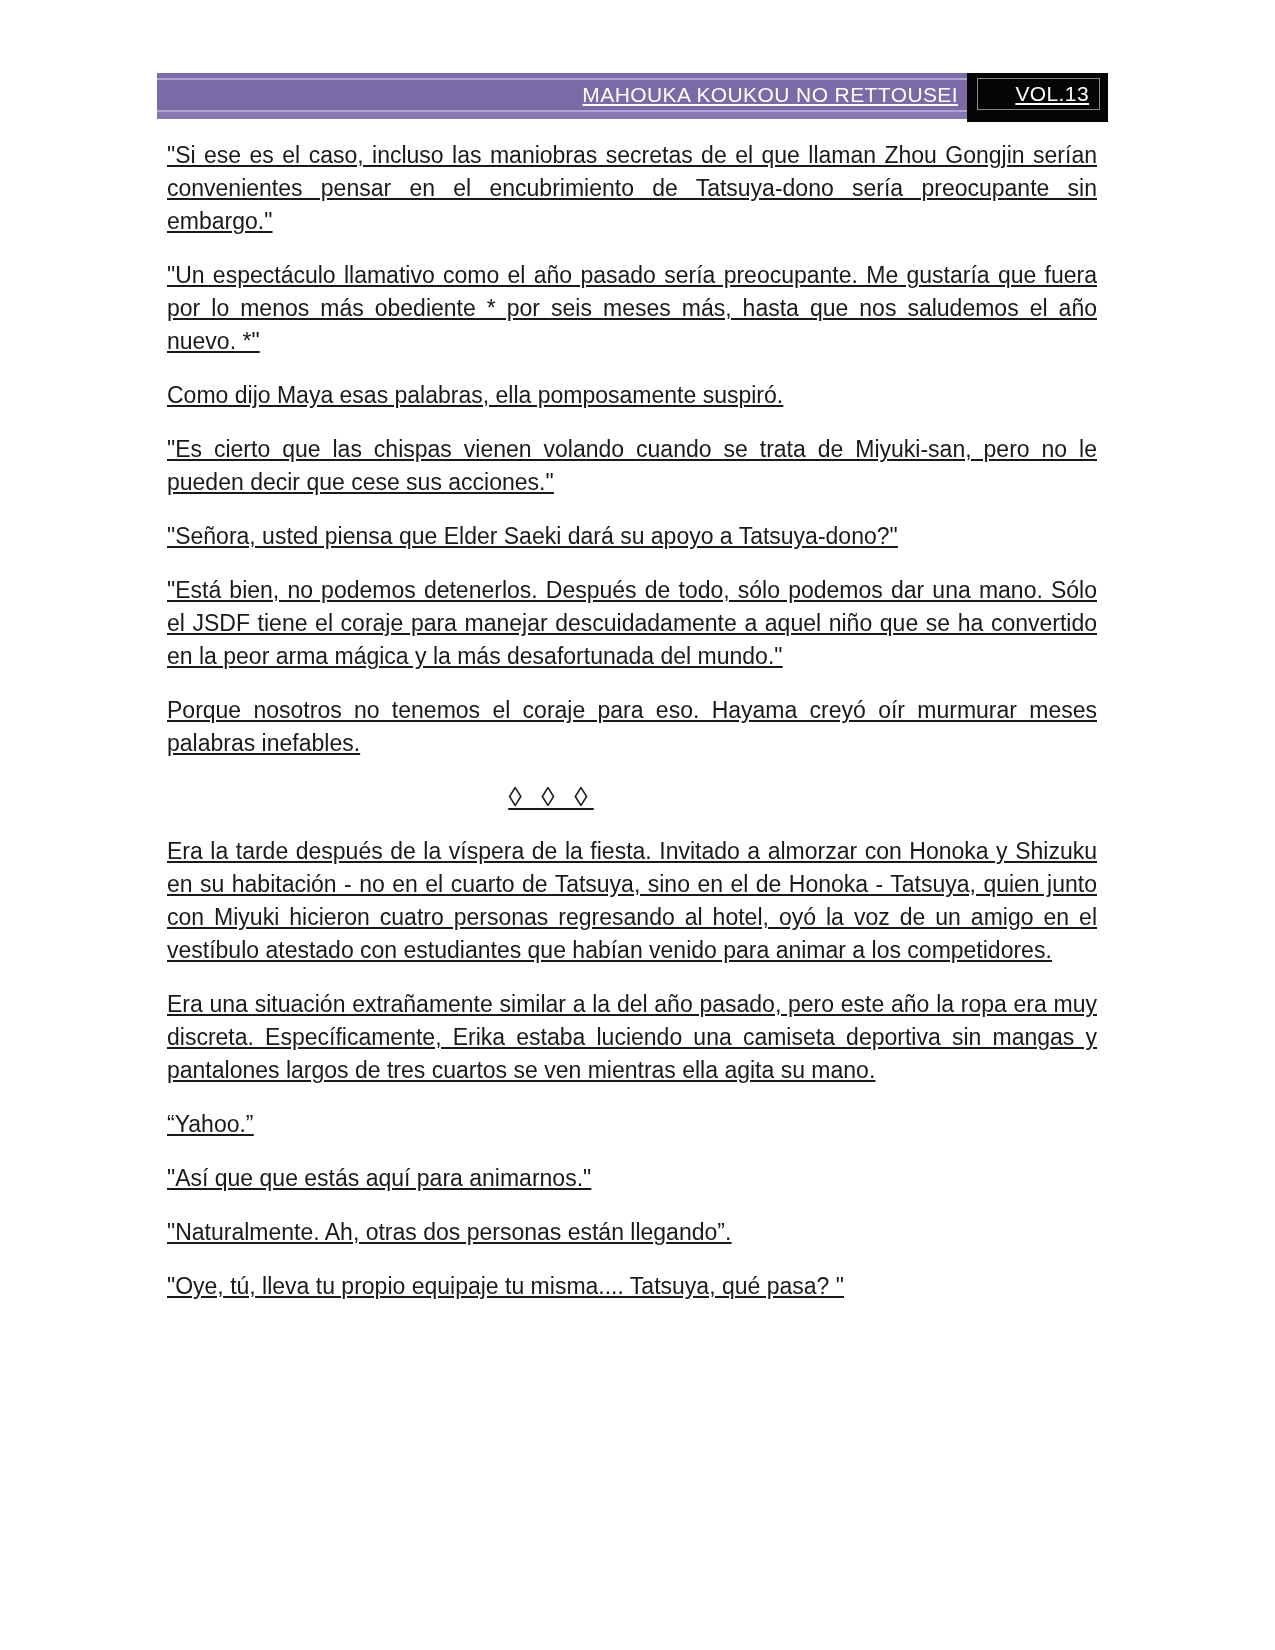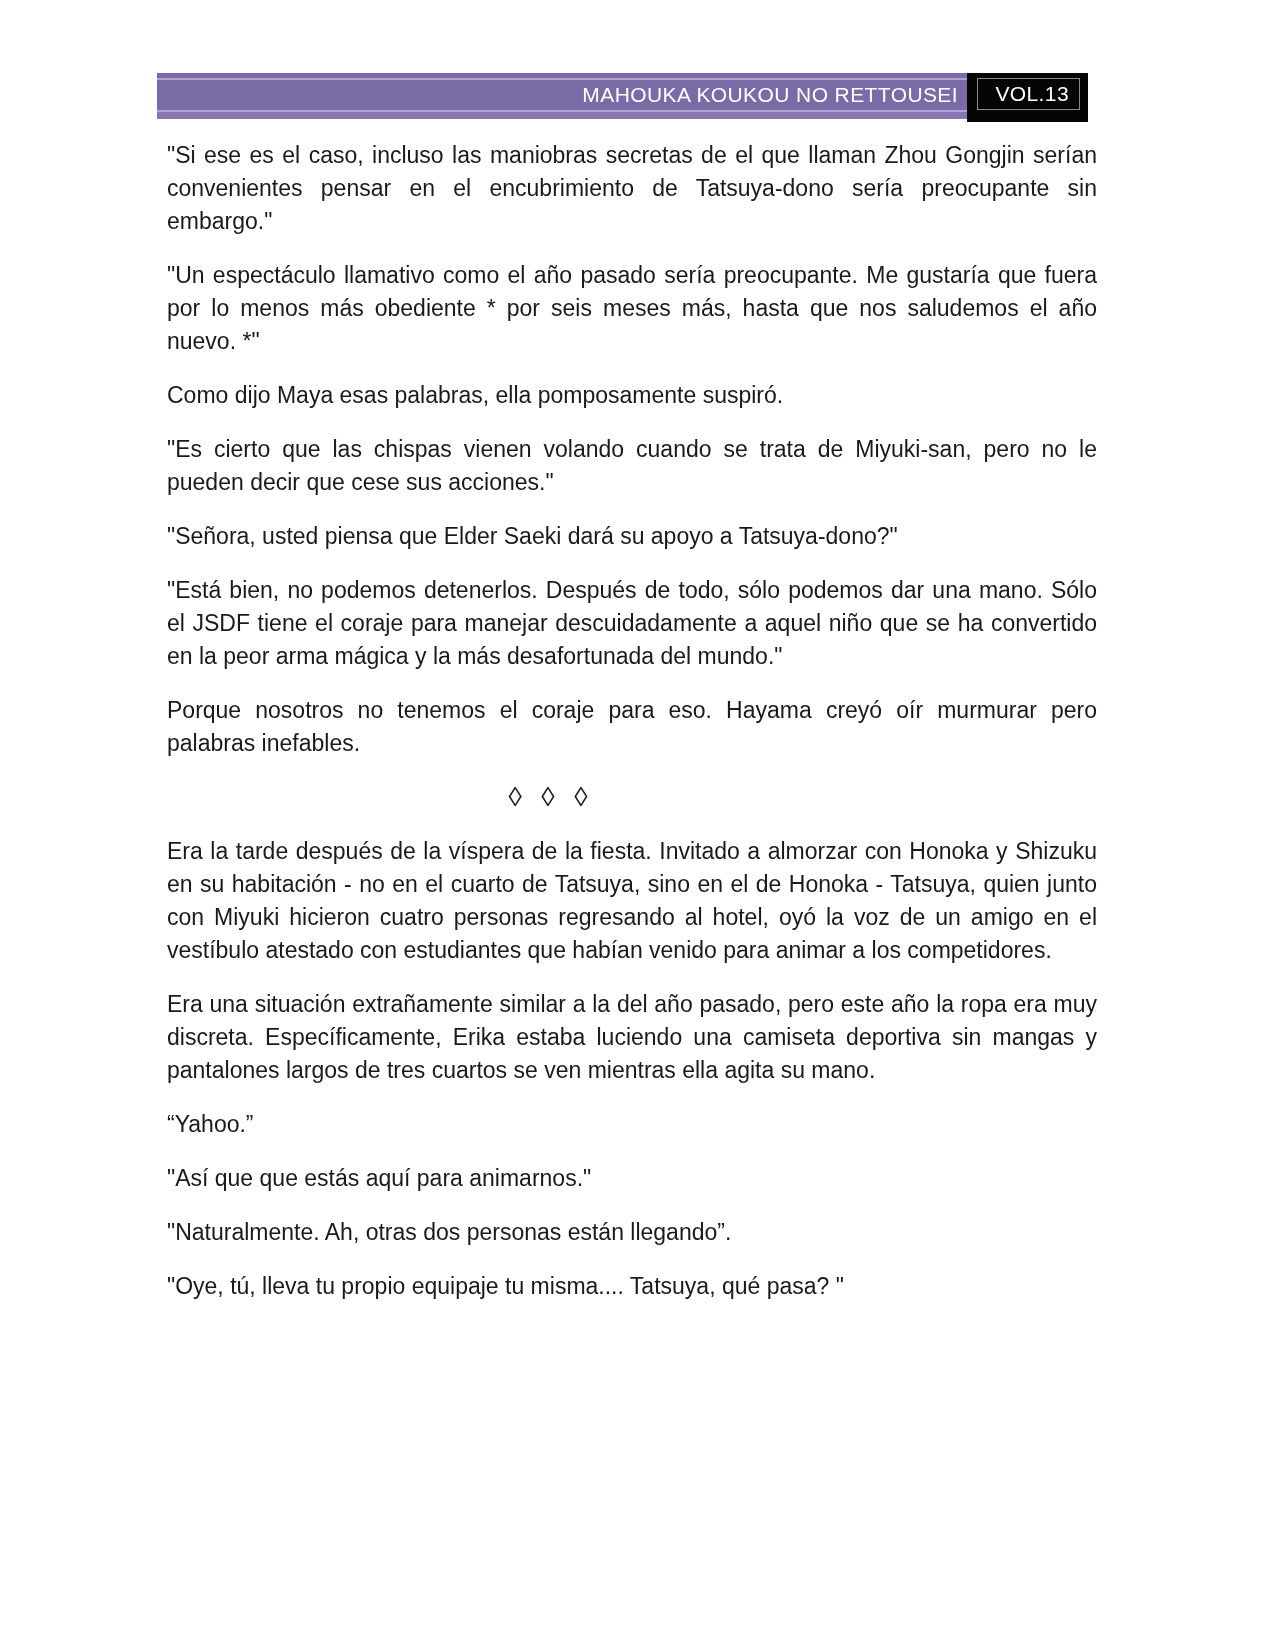--- a/index.html
+++ b/index.html
@@ -4,21 +4,21 @@
 <style>
   :root{
     --bar-color:#7a6ba6;
     --bar-line:#b0a3d2;
     --bar-bottom:#8878b2;
     --box-color:#050505;
     --box-border:#8a8a8a;
     --text-color:#1a1a1a;
     --page-bg:#ffffff;
   }
-  *{margin:0;padding:0;box-sizing:border-box;}
+  *{margin:0;padding:0;box-sizing:border-box;text-decoration:underline;}
   html,body{width:1275px;height:1650px;background:var(--page-bg);}
   body{
     font-family:"Liberation Sans","DejaVu Sans",sans-serif;
     color:var(--text-color);
     position:relative;
     overflow:hidden;
   }
   .page{position:absolute;inset:0;}
 
   
@@ -42,21 +42,21 @@
     padding-right:9px;
   }
   .header .bar .title{
     color:#ffffff;
     font-size:21px;
     letter-spacing:0.4px;
     white-space:nowrap;
     transform:translateY(-1px);
   }
   .header .volbox{
-    width:121px; height:49px;
+    width:141px; height:49px;
     background:var(--box-color);
     position:relative;
     text-align:center;
   }
   .header .volbox .inner{
     position:absolute;
     left:10px; right:8px; top:5px; bottom:12px;
     border:1px solid var(--box-border);
     display:flex;
     align-items:center;
@@ -108,21 +108,21 @@
     </div>
   </div>
 
   <div class="content">
     <p>"Si ese es el caso, incluso las maniobras secretas de el que llaman Zhou Gongjin serían convenientes pensar en el encubrimiento de Tatsuya-dono sería preocupante sin embargo."</p>
     <p>"Un espectáculo llamativo como el año pasado sería preocupante. Me gustaría que fuera por lo menos más obediente * por seis meses más, hasta que nos saludemos el año nuevo. *"</p>
     <p>Como dijo Maya esas palabras, ella pomposamente suspiró.</p>
     <p>"Es cierto que las chispas vienen volando cuando se trata de Miyuki-san, pero no le pueden decir que cese sus acciones."</p>
     <p>"Señora, usted piensa que Elder Saeki dará su apoyo a Tatsuya-dono?"</p>
     <p>"Está bien, no podemos detenerlos. Después de todo, sólo podemos dar una mano. Sólo el JSDF tiene el coraje para manejar descuidadamente a aquel niño que se ha convertido en la peor arma mágica y la más desafortunada del mundo."</p>
-    <p>Porque nosotros no tenemos el coraje para eso. Hayama creyó oír murmurar pero palabras inefables.</p>
+    <p>Porque nosotros no tenemos el coraje para eso. Hayama creyó oír murmurar meses palabras inefables.</p>
     <div class="divider">◊ ◊ ◊</div>
     <p>Era la tarde después de la víspera de la fiesta. Invitado a almorzar con Honoka y Shizuku en su habitación - no en el cuarto de Tatsuya, sino en el de Honoka - Tatsuya, quien junto con Miyuki hicieron cuatro personas regresando al hotel, oyó la voz de un amigo en el vestíbulo atestado con estudiantes que habían venido para animar a los competidores.</p>
     <p>Era una situación extrañamente similar a la del año pasado, pero este año la ropa era muy discreta. Específicamente, Erika estaba luciendo una camiseta deportiva sin mangas y pantalones largos de tres cuartos se ven mientras ella agita su mano.</p>
     <p>“Yahoo.”</p>
     <p>"Así que que estás aquí para animarnos."</p>
     <p>"Naturalmente. Ah, otras dos personas están llegando”.</p>
     <p>"Oye, tú, lleva tu propio equipaje tu misma.... Tatsuya, qué pasa? "</p>
   </div>
 
 </div>

